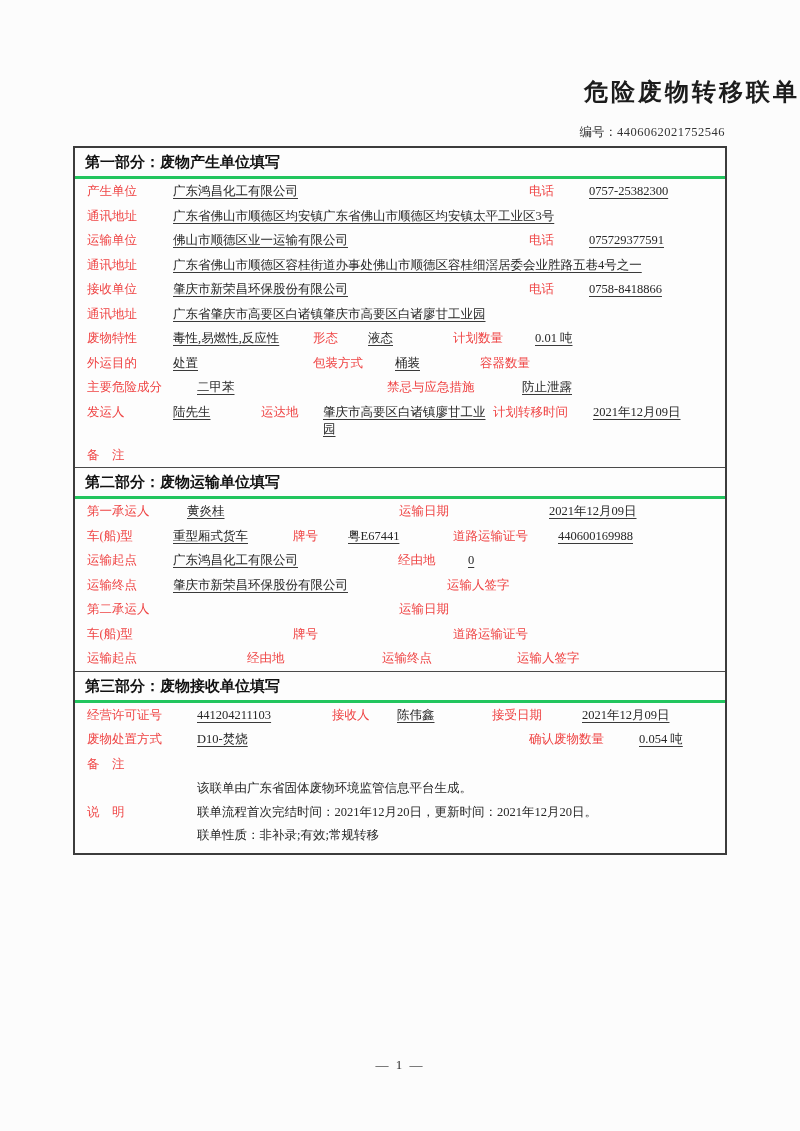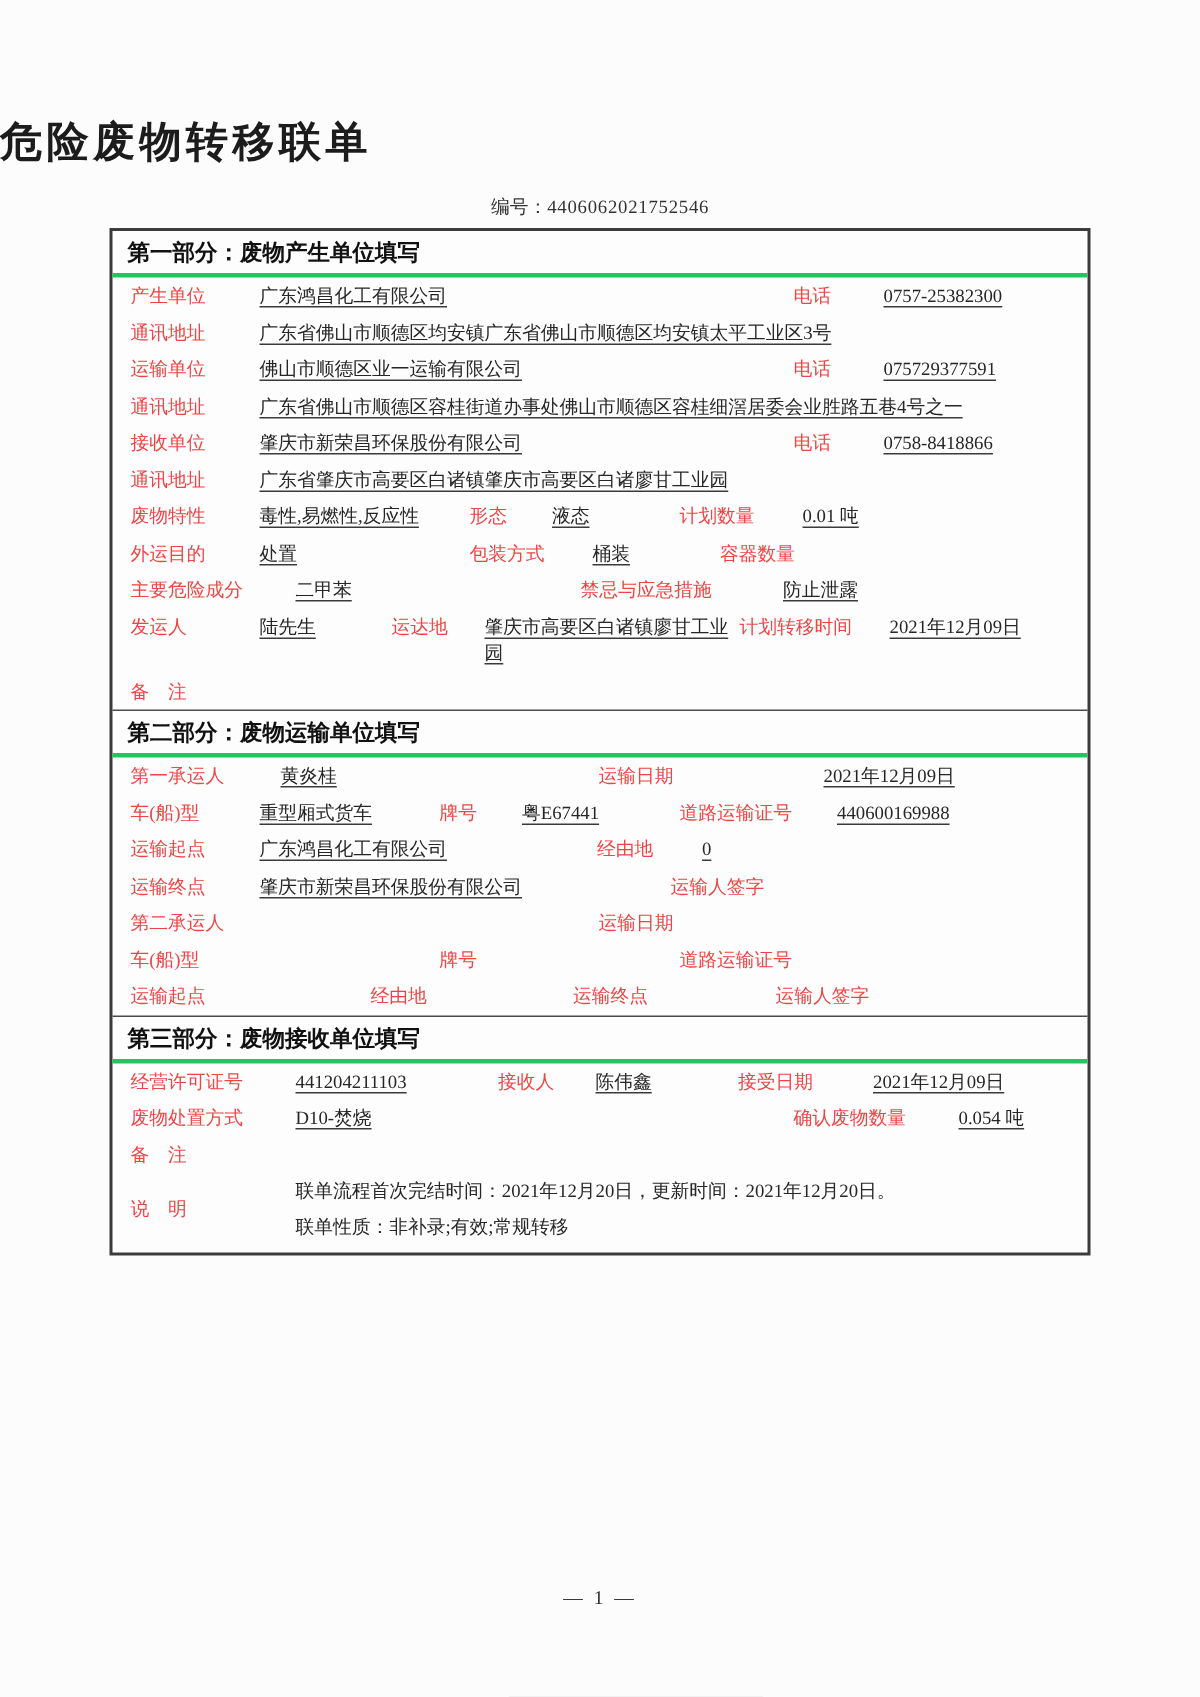--- a/index.html
+++ b/index.html
@@ -1,22 +1,22 @@
 <!DOCTYPE html>
 <html><head>
 <meta charset="utf-8">
 <style>
   html,body{margin:0;padding:0;background:#e9e9e9;}
   .page{
     width:800px;height:1131px;background:#fcfcfc;position:relative;
     font-family:"Liberation Serif","DejaVu Serif",serif;color:#262626;
     box-sizing:border-box;overflow:hidden;
   }
-  .title{padding-top:76px;text-align:left;font-size:28px;font-weight:bold;letter-spacing:3px;color:#1c1c1c;}
-  .serial{width:650px;margin:16px auto 5px auto;text-align:center;font-size:12.5px;color:#333;}
+  .title{padding-top:76px;text-align:right;font-size:24px;font-weight:bold;letter-spacing:3px;color:#1c1c1c;}
+  .serial{width:650px;margin:16px auto 5px auto;text-align:right;font-size:12.5px;color:#333;}
   .serial .num{letter-spacing:.5px;}
   .form{width:650px;margin:0 auto;border:2px solid #3c3c3c;background:#fdfdfd;}
   .sec-header{font-size:15px;font-weight:bold;padding:5px 10px 4px 10px;border-bottom:3px solid #22c55e;color:#111;}
   .sec-sep{border-top:1.5px solid #4a4a4a;}
   .r{display:flex;align-items:flex-start;padding:4px 12px 3px 12px;font-size:12.5px;line-height:1.4;}
   .l{flex-shrink:0;color:#ef4444;}
   .v{text-decoration:underline;text-underline-offset:3px;text-decoration-thickness:1px;
      text-decoration-color:#3a3a3a;flex-shrink:0;word-break:break-all;}
   .vf{flex:1;}
   .w55{width:55px}.w60{width:60px}.w62{width:62px}.w65{width:65px}.w70{width:70px}
@@ -195,20 +195,21 @@
       <span class="v vf">0.054 吨</span>
     </div>
 
     <div class="r">
       <span class="l w86">备　注</span>
     </div>
 
     <div class="note-row">
       <span class="l w110">说　明</span>
       <span class="note-lines">
+        <span>该联单由广东省固体废物环境监管信息平台生成。</span>
         <span>联单流程首次完结时间：2021年12月20日，更新时间：2021年12月20日。</span>
         <span>联单性质：非补录;有效;常规转移</span>
       </span>
     </div>
 
   </div>
 
   <div class="footer">— 1 —</div>
 
 </div>

